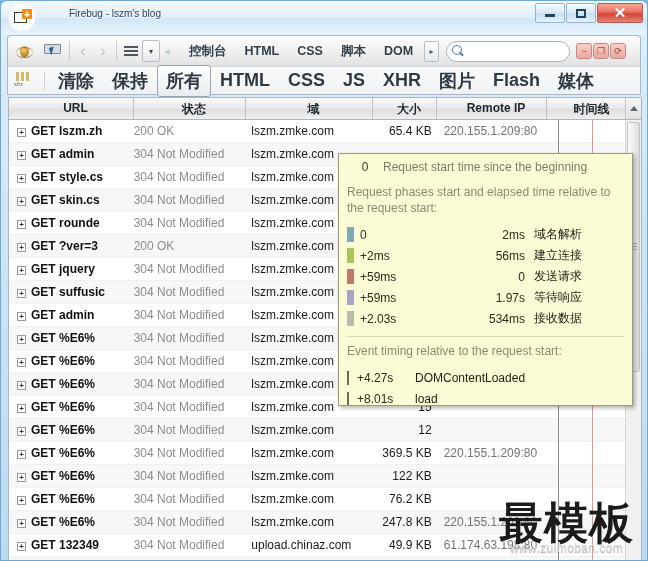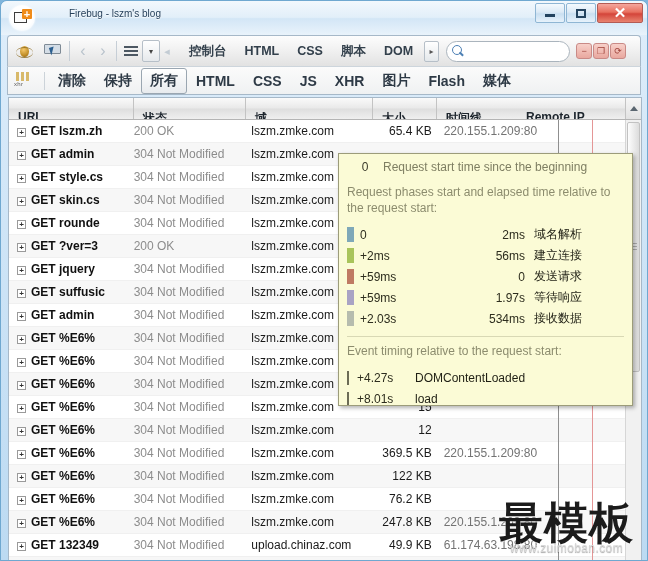--- a/index.html
+++ b/index.html
@@ -200,21 +200,21 @@
   .xhr-icon {
     width: 22px; height: 20px; margin: 0 4px 0 6px;
     position: relative;
   }
   .xhr-icon .bars { position: absolute; left: 2px; top: 1px; display: flex; gap: 2px; }
   .xhr-icon .bars i { display: block; width: 3px; height: 9px; background: #d8b96a; }
   .xhr-icon .lbl { position: absolute; left: 0; top: 10px; font-size: 6px; color: #5c5c5c; letter-spacing: .3px; }
   .nt-sep { width: 1px; height: 18px; background: #ccd3d9; margin: 0 4px; }
   .nt-btn {
     padding: 3px 8px;
-    font-size: 14px; font-weight: bold; color: #2e3a46;
+    font-size: 18px; font-weight: bold; color: #2e3a46;
     white-space: nowrap;
     border: 1px solid transparent;
     border-radius: 3px;
   }
   .nt-btn.active {
     border: 1px solid #9aa6b1;
     background: linear-gradient(to bottom, #ffffff, #e8ebee);
     box-shadow: inset 0 1px 0 #fff;
   }
 
@@ -229,24 +229,25 @@
     overflow: hidden;
   }
   #net-head {
     display: flex; height: 22px;
     background: linear-gradient(to bottom, #fafafa 0%, #e9e9e9 48%, #dedede 52%, #efefef 100%);
     border-bottom: 1px solid #b4b4b4;
     position: relative;
   }
   #net-head .th {
     font-size: 12px; font-weight: bold; color: #1d252d;
-    padding: 12px 0 0 9px;
+    padding: 3px 0 0 9px;
     border-right: 1px solid #c3c3c3;
     white-space: nowrap;
     overflow: hidden;
+    text-align: center;
   }
   .c-url { width: 125px; }
   .c-status { width: 112px; }
   .c-domain { width: 127px; }
   .c-size { width: 64px; }
   .c-ip { width: 110px; }
   .c-time { width: 80px; border-right: none !important; }
 
   #head-scroll-btn {
     position: absolute; right: 0; top: 0;
@@ -447,22 +448,22 @@
     <div class="nt-btn">媒体</div>
   </div>
 
   <div id="net-panel">
 
     <div id="net-head">
       <div class="th c-url">URL</div>
       <div class="th c-status">状态</div>
       <div class="th c-domain">域</div>
       <div class="th c-size">大小</div>
+      <div class="th c-ip">Remote IP</div>
       <div class="th c-time">时间线</div>
-      <div class="th c-ip">Remote IP</div>
       <div id="head-scroll-btn">
         <div class="up"></div>
       </div>
     </div>
 
     <div id="rows-wrap">
         <div class="row">
           <div class="cell url"><div class="expander">+</div>GET lszm.zh</div>
           <div class="cell status">200 OK</div>
           <div class="cell domain">lszm.zmke.com</div>

